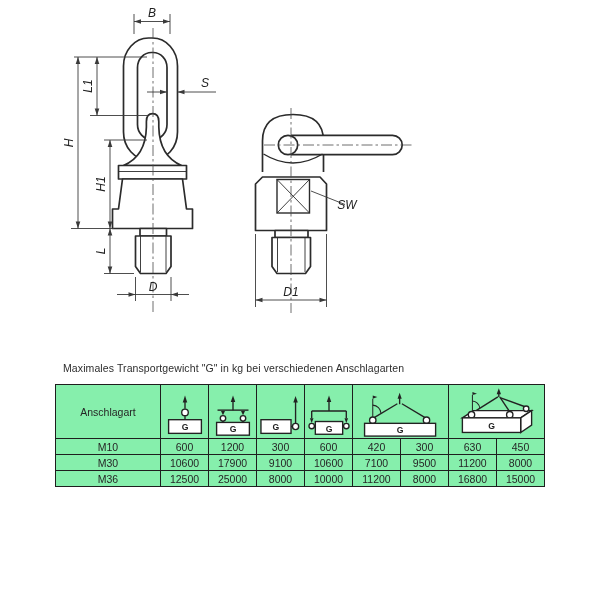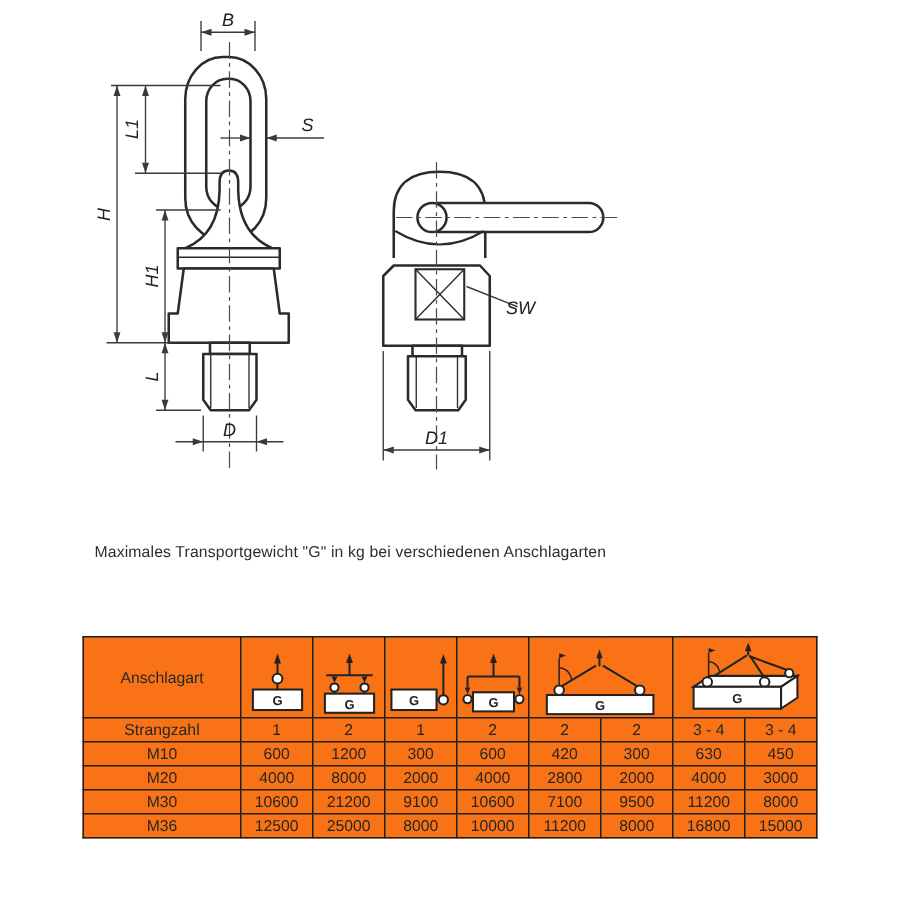--- a/index.html
+++ b/index.html
@@ -1,20 +1,20 @@
 <!DOCTYPE html>
 <html><head>
 <meta charset="utf-8">
 <style>
   html,body { margin:0; padding:0; background:#ffffff; }
   body { width:600px; height:600px; position:relative; font-family:"Liberation Sans",sans-serif; }
   .sheet { position:absolute; inset:0; background:#fff; }
   svg.main-drawing { position:absolute; left:0; top:0; }
   .tbl-title { position:absolute; left:63px; top:362px; font-size:10.5px; color:#2d2d2d; letter-spacing:0.1px; }
-  table.cap { position:absolute; left:55px; top:384px; border-collapse:collapse; table-layout:fixed; background:#f97316;margin-top:40px; }
+  table.cap { position:absolute; left:55px; top:384px; border-collapse:collapse; table-layout:fixed; background:#86efac; }
   table.cap td { border:1.6px solid #1e1e1e; text-align:center; vertical-align:middle; padding:0; font-size:10.5px; color:#262626; overflow:hidden; white-space:nowrap; }
   tr.r-icons td { height:53px; }
   tr.r-small td { height:15px; }
   tr.r-data td { height:15px; }
   .ic { display:block; margin:0 auto; }
   .ic .ln { stroke:#222; stroke-width:1.5; fill:none; }
   .ic .th { stroke:#222; stroke-width:1.1; fill:none; }
   .ic .wh { fill:#fff; stroke:#222; stroke-width:1.5; }
   .ic .ar { fill:#222; stroke:none; }
   .ic text.g { font-size:9.5px; font-weight:bold; fill:#222; text-anchor:middle; }
@@ -236,59 +236,37 @@
           <path class="wh" d="M 74 35 L 86 27 L 86 43 L 74 51 Z"></path>
           <circle class="wh" cx="80" cy="25" r="3"></circle>
           <circle class="wh" cx="20" cy="31.5" r="3.5"></circle>
               <circle class="wh" cx="62" cy="31.5" r="3.5"></circle>
           <rect class="wh" x="10" y="35" width="64" height="16"></rect>
           <text class="g" x="42" y="47">G</text>
         </svg>
       </td>
     </tr>
 
-    <tr class="r-small">
-      <td>Strangzahl</td>
-      <td>1</td>
-      <td>2</td>
-      <td>1</td>
-      <td>2</td>
-      <td>2</td>
-      <td>2</td>
-      <td>3 - 4</td>
-      <td>3 - 4</td>
-    </tr>
 
 
     <tr class="r-data">
       <td>M10</td>
       <td>600</td>
       <td>1200</td>
       <td>300</td>
       <td>600</td>
       <td>420</td>
       <td>300</td>
       <td>630</td>
       <td>450</td>
     </tr>
     <tr class="r-data">
-      <td>M20</td>
-      <td>4000</td>
-      <td>8000</td>
-      <td>2000</td>
-      <td>4000</td>
-      <td>2800</td>
-      <td>2000</td>
-      <td>4000</td>
-      <td>3000</td>
-    </tr>
-    <tr class="r-data">
       <td>M30</td>
       <td>10600</td>
-      <td>21200</td>
+      <td>17900</td>
       <td>9100</td>
       <td>10600</td>
       <td>7100</td>
       <td>9500</td>
       <td>11200</td>
       <td>8000</td>
     </tr>
     <tr class="r-data">
       <td>M36</td>
       <td>12500</td>

